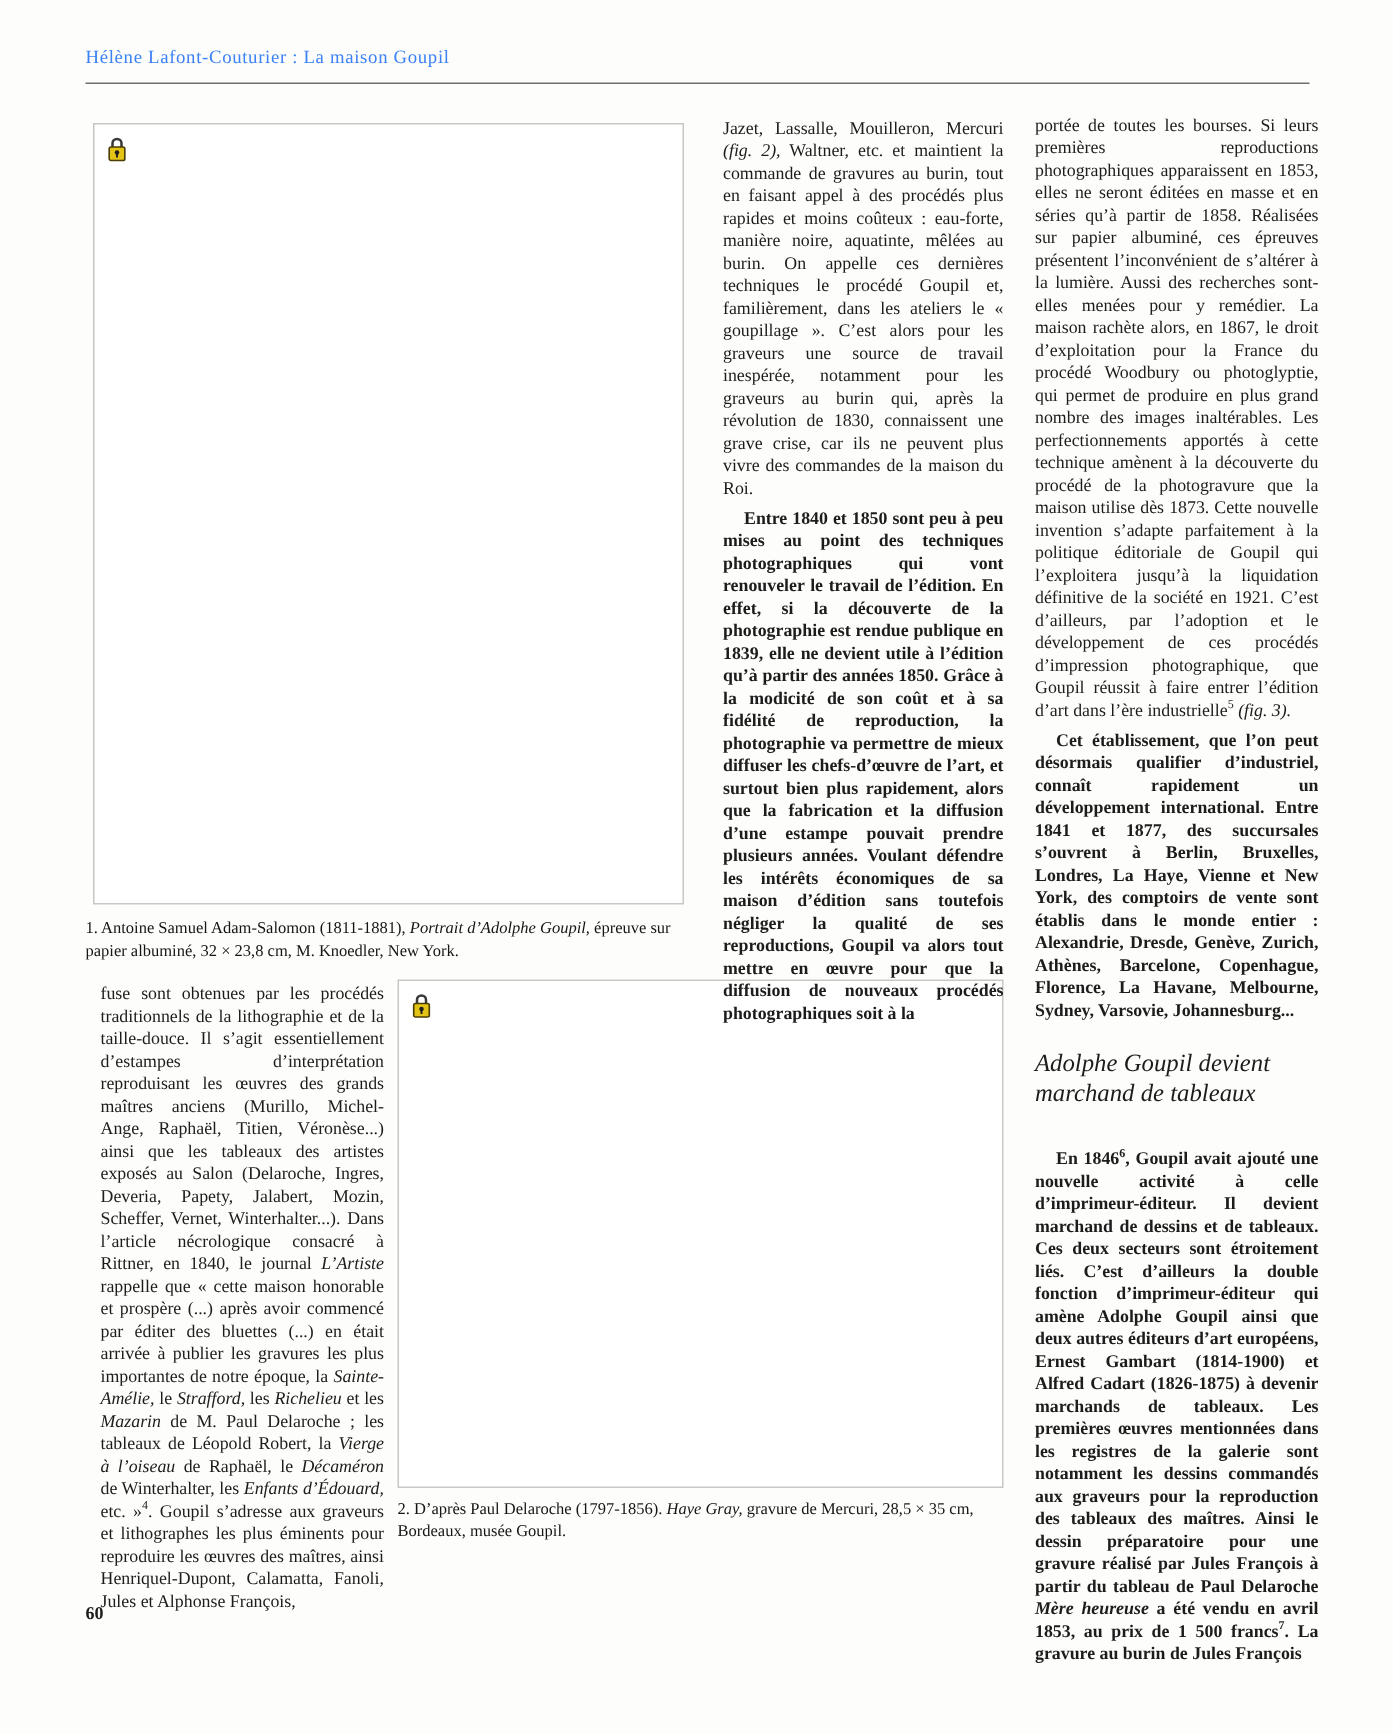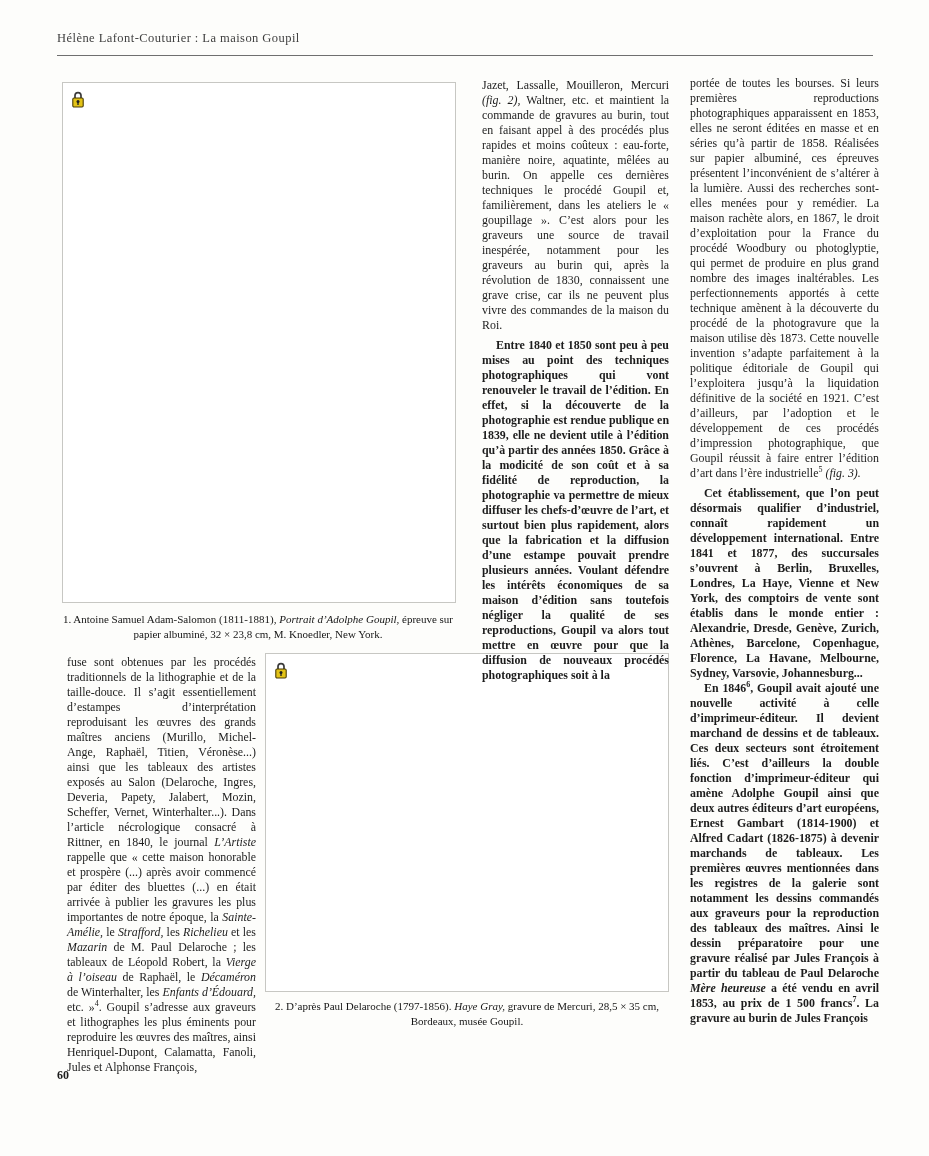--- a/index.html
+++ b/index.html
@@ -6,21 +6,21 @@
   .page {
     position:relative;
     width:929px; height:1156px;
     background:#fdfdfb;
     font-family:"Liberation Serif", serif;
     color:#1c1c1c;
     overflow:hidden;
   }
   .running-head {
     position:absolute; left:57px; top:31px;
-    font-size:12.5px; letter-spacing:0.45px; color:#404040;
+    font-size:12.5px; letter-spacing:0.45px; color:#3b82f6;
   }
   .head-rule {
     position:absolute; left:57px; top:55px;
     width:816px; height:1px; background:#6f6f6f;
   }
   .column {
     position:absolute;
     font-size:11.9px; line-height:15px;
     text-align:justify;
   }
@@ -29,21 +29,21 @@
   .figure-box {
     position:absolute;
     background:#ffffff;
     border:1px solid #c7c7c3;
     box-sizing:border-box;
   }
   .lock { position:absolute; left:8px; top:8px; }
   .caption {
     position:absolute;
     font-size:11px; line-height:14.5px;
-    text-align:center; color:#151515;
+    text-align:left; color:#151515;
   }
   .section-heading {
     font-style:italic; font-weight:normal;
     font-size:16.5px; line-height:19.5px;
     text-align:left;
     margin:18px 0 27px 0;
   }
   .page-number {
     position:absolute; left:57px; top:1068px;
     font-size:12px; font-weight:bold;
@@ -87,18 +87,19 @@
   </div>
 
   <div class="column" style="left:482px; top:78px; width:187px;">
     <p><span>Jazet, Lassalle, Mouilleron, Mercuri </span><i>(fig. 2),</i><span> Waltner, etc. et maintient la commande de gravures au burin, tout en faisant appel à des procédés plus rapides et moins coûteux : eau-forte, manière noire, aquatinte, mêlées au burin. On appelle ces dernières techniques le procédé Goupil et, familièrement, dans les ateliers le « goupillage ». C’est alors pour les graveurs une source de travail inespérée, notamment pour les graveurs au burin qui, après la révolution de 1830, connaissent une grave crise, car ils ne peuvent plus vivre des commandes de la maison du Roi.</span></p>
     <p class="indent"><span>Entre 1840 et 1850 sont peu à peu mises au point des techniques photographiques qui vont renouveler le travail de l’édition. En effet, si la découverte de la photographie est rendue publique en 1839, elle ne devient utile à l’édition qu’à partir des années 1850. Grâce à la modicité de son coût et à sa fidélité de reproduction, la photographie va permettre de mieux diffuser les chefs-d’œuvre de l’art, et surtout bien plus rapidement, alors que la fabrication et la diffusion d’une estampe pouvait prendre plusieurs années. Voulant défendre les intérêts économiques de sa maison d’édition sans toutefois négliger la qualité de ses reproductions, Goupil va alors tout mettre en œuvre pour que la diffusion de nouveaux procédés photographiques soit à la</span></p>
   </div>
 
   <div class="column" style="left:690px; top:76px; width:189px;">
     <p><span>portée de toutes les bourses. Si leurs premières reproductions photographiques apparaissent en 1853, elles ne seront éditées en masse et en séries qu’à partir de 1858. Réalisées sur papier albuminé, ces épreuves présentent l’inconvénient de s’altérer à la lumière. Aussi des recherches sont-elles menées pour y remédier. La maison rachète alors, en 1867, le droit d’exploitation pour la France du procédé Woodbury ou photoglyptie, qui permet de produire en plus grand nombre des images inaltérables. Les perfectionnements apportés à cette technique amènent à la découverte du procédé de la photogravure que la maison utilise dès 1873. Cette nouvelle invention s’adapte parfaitement à la politique éditoriale de Goupil qui l’exploitera jusqu’à la liquidation définitive de la société en 1921. C’est d’ailleurs, par l’adoption et le développement de ces procédés d’impression photographique, que Goupil réussit à faire entrer l’édition d’art dans l’ère industrielle</span><sup>5</sup><span> </span><i>(fig. 3).</i></p>
     <p class="indent"><span>Cet établissement, que l’on peut désormais qualifier d’industriel, connaît rapidement un développement international. Entre 1841 et 1877, des succursales s’ouvrent à Berlin, Bruxelles, Londres, La Haye, Vienne et New York, des comptoirs de vente sont établis dans le monde entier : Alexandrie, Dresde, Genève, Zurich, Athènes, Barcelone, Copenhague, Florence, La Havane, Melbourne, Sydney, Varsovie, Johannesburg...</span></p>
+    <h2 class="section-heading">Adolphe Goupil devient marchand de tableaux</h2>
     <p class="indent" style="margin-top:0;"><span>En 1846</span><sup>6</sup><span>, Goupil avait ajouté une nouvelle activité à celle d’imprimeur-éditeur. Il devient marchand de dessins et de tableaux. Ces deux secteurs sont étroitement liés. C’est d’ailleurs la double fonction d’imprimeur-éditeur qui amène Adolphe Goupil ainsi que deux autres éditeurs d’art européens, Ernest Gambart (1814-1900) et Alfred Cadart (1826-1875) à devenir marchands de tableaux. Les premières œuvres mentionnées dans les registres de la galerie sont notamment les dessins commandés aux graveurs pour la reproduction des tableaux des maîtres. Ainsi le dessin préparatoire pour une gravure réalisé par Jules François à partir du tableau de Paul Delaroche </span><i>Mère heureuse</i><span> a été vendu en avril 1853, au prix de 1 500 francs</span><sup>7</sup><span>. La gravure au burin de Jules François</span></p>
   </div>
 
   <div class="page-number">60</div>
 
 </div>
 
 </body></html>

